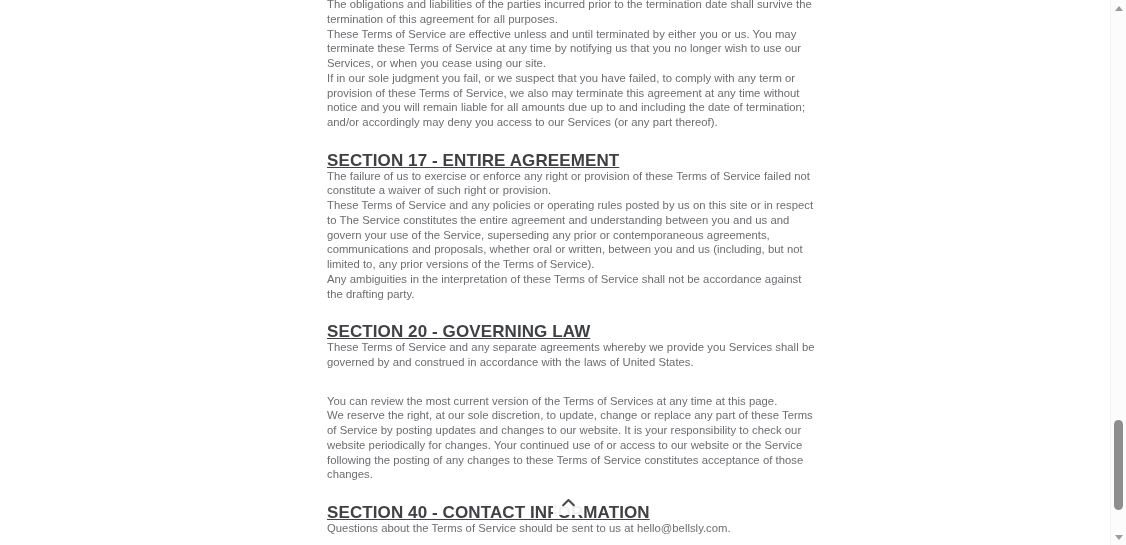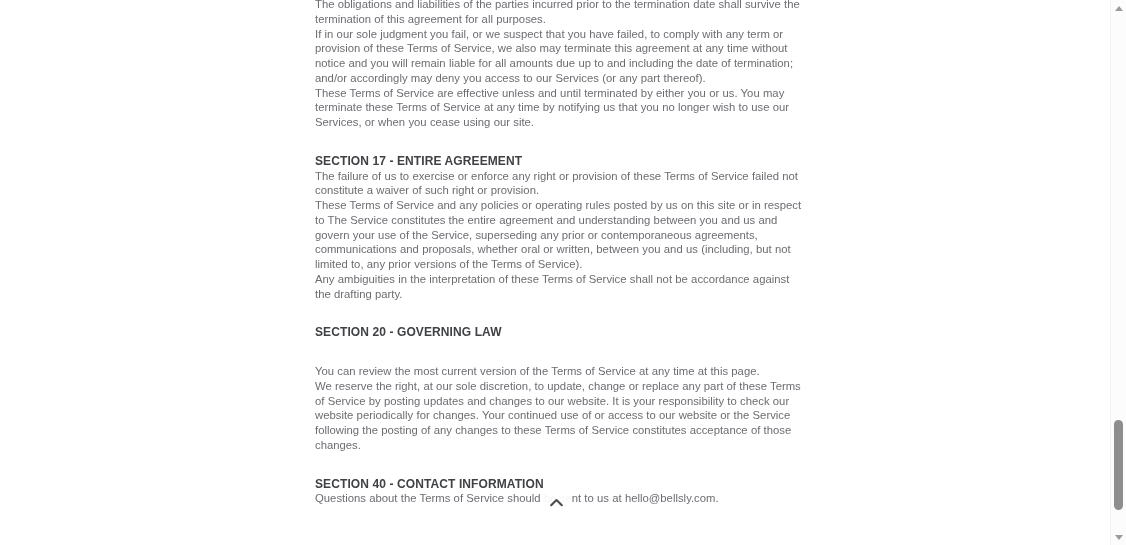--- a/index.html
+++ b/index.html
@@ -11,21 +11,21 @@
     width: 1126px;
     height: 545px;
     overflow: hidden;
     font-family: "Liberation Sans", "DejaVu Sans", sans-serif;
     position: relative;
   }
 
   
   #page-viewport {
     position: absolute;
-    left: 0;
+    left: 12px;
     top: 0;
     width: 1110px;
     height: 545px;
     background: #ffffff;
     overflow: hidden;
   }
 
   #doc-column {
     position: absolute;
     left: 315px;
@@ -45,24 +45,25 @@
   }
 
   .section {
     margin-top: 24px;
   }
   .section.first { margin-top: 0; }
 
   .section-heading {
     margin: 0 0 0 0;
     color: #3f4145;
-    font-size: 12px;
+    font-size: 17px;
     line-height: 14.75px;
     font-weight: bold;
     letter-spacing: 0.1px;
+    text-decoration: underline;
   }
 
   
   #scroll-top-btn {
     position: absolute;
     left: 541px;
     top: 489px;
     width: 30px;
     height: 26px;
     background: rgba(255,255,255,0.92);
@@ -130,37 +131,38 @@
 </style>
 </head>
 <body>
 
 <div id="page-viewport">
 
   <div id="doc-column">
 
     <section class="section first">
       <p class="para">The obligations and liabilities of the parties incurred prior to the termination date shall survive the termination of this agreement for all purposes.</p>
+      <p class="para">These Terms of Service are effective unless and until terminated by either you or us. You may terminate these Terms of Service at any time by notifying us that you no longer wish to use our Services, or when you cease using our site.</p>
       <p class="para">If in our sole judgment you fail, or we suspect that you have failed, to comply with any term or provision of these Terms of Service, we also may terminate this agreement at any time without notice and you will remain liable for all amounts due up to and including the date of termination; and/or accordingly may deny you access to our Services (or any part thereof).</p>
-      <p class="para">These Terms of Service are effective unless and until terminated by either you or us. You may terminate these Terms of Service at any time by notifying us that you no longer wish to use our Services, or when you cease using our site.</p>
     </section>
 
     <section class="section">
       <h2 class="section-heading">SECTION 17 - ENTIRE AGREEMENT</h2>
       <p class="para">The failure of us to exercise or enforce any right or provision of these Terms of Service failed not constitute a waiver of such right or provision.</p>
       <p class="para">These Terms of Service and any policies or operating rules posted by us on this site or in respect to The Service constitutes the entire agreement and understanding between you and us and govern your use of the Service, superseding any prior or contemporaneous agreements, communications and proposals, whether oral or written, between you and us (including, but not limited to, any prior versions of the Terms of Service).</p>
       <p class="para">Any ambiguities in the interpretation of these Terms of Service shall not be accordance against the drafting party.</p>
     </section>
 
     <section class="section">
       <h2 class="section-heading">SECTION 20 - GOVERNING LAW</h2>
+      <p class="para">These Terms of Service and any separate agreements whereby we provide you Services shall be governed by and construed in accordance with the laws of United States.</p>
     </section>
 
     <section class="section">
-      <p class="para">You can review the most current version of the Terms of Service at any time at this page.</p>
+      <p class="para">You can review the most current version of the Terms of Services at any time at this page.</p>
       <p class="para">We reserve the right, at our sole discretion, to update, change or replace any part of these Terms of Service by posting updates and changes to our website. It is your responsibility to check our website periodically for changes. Your continued use of or access to our website or the Service following the posting of any changes to these Terms of Service constitutes acceptance of those changes.</p>
     </section>
 
     <section class="section">
       <h2 class="section-heading">SECTION 40 - CONTACT INFORMATION</h2>
       <p class="para">Questions about the Terms of Service should be sent to us at hello@bellsly.com.</p>
 
     </section>
 
   </div>

